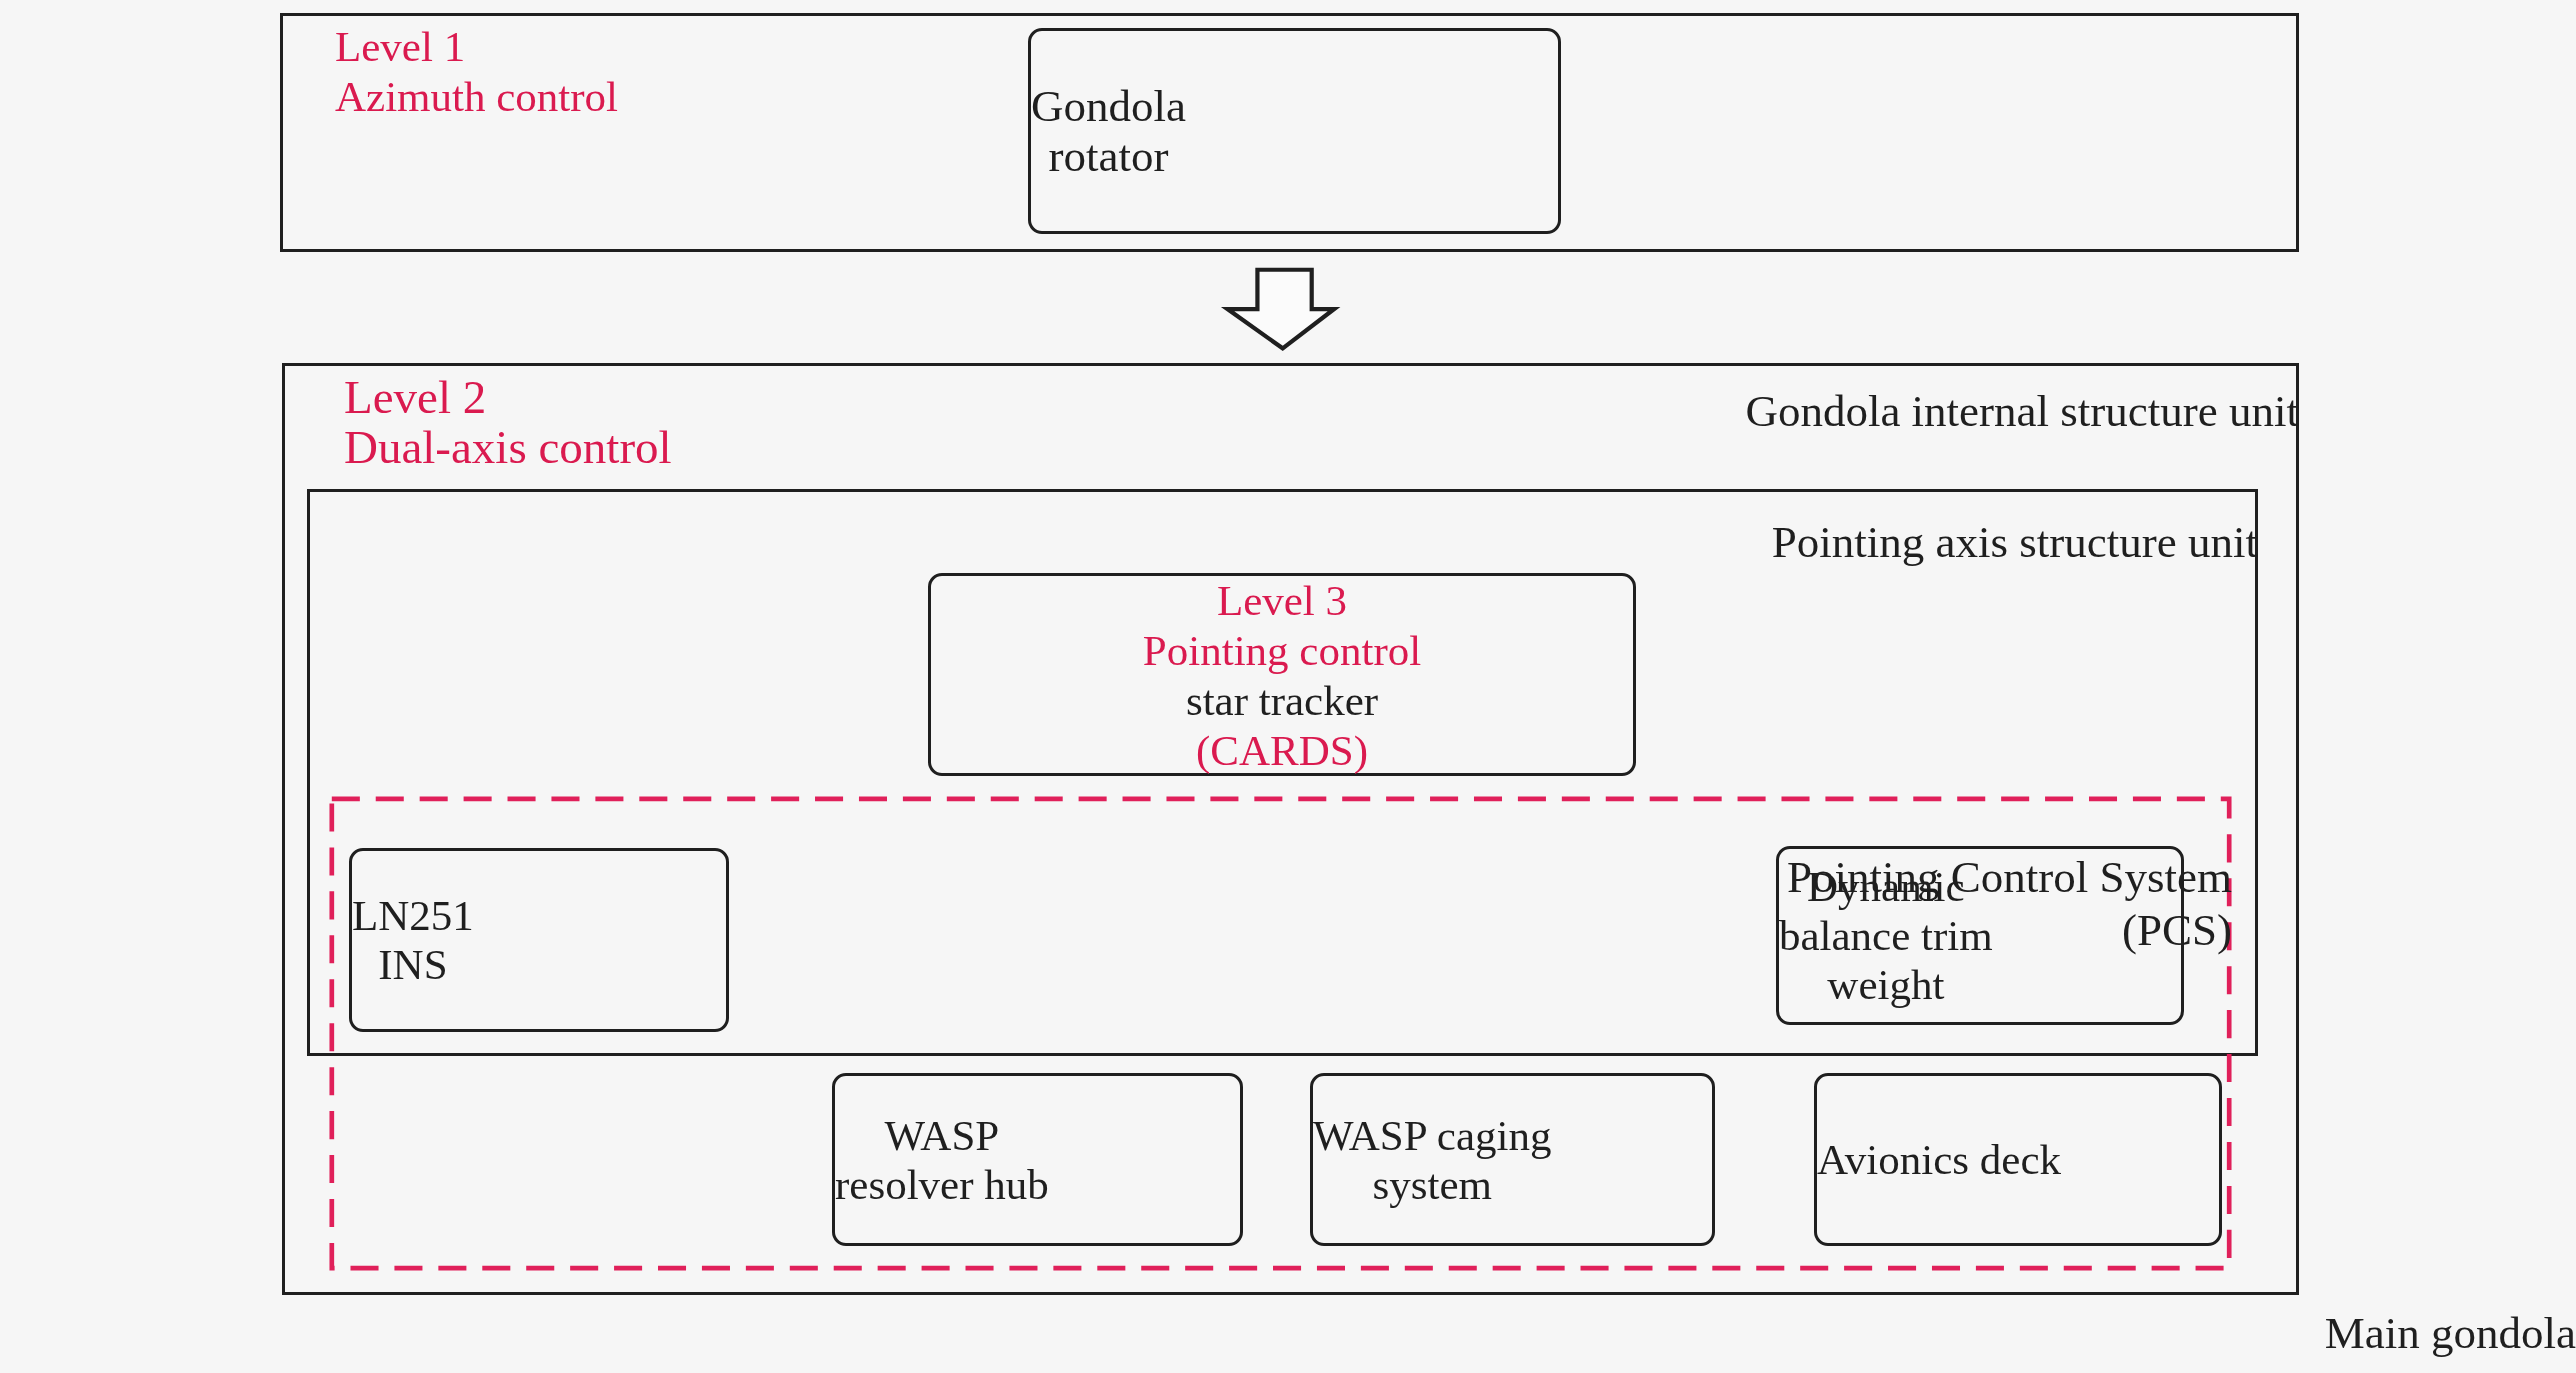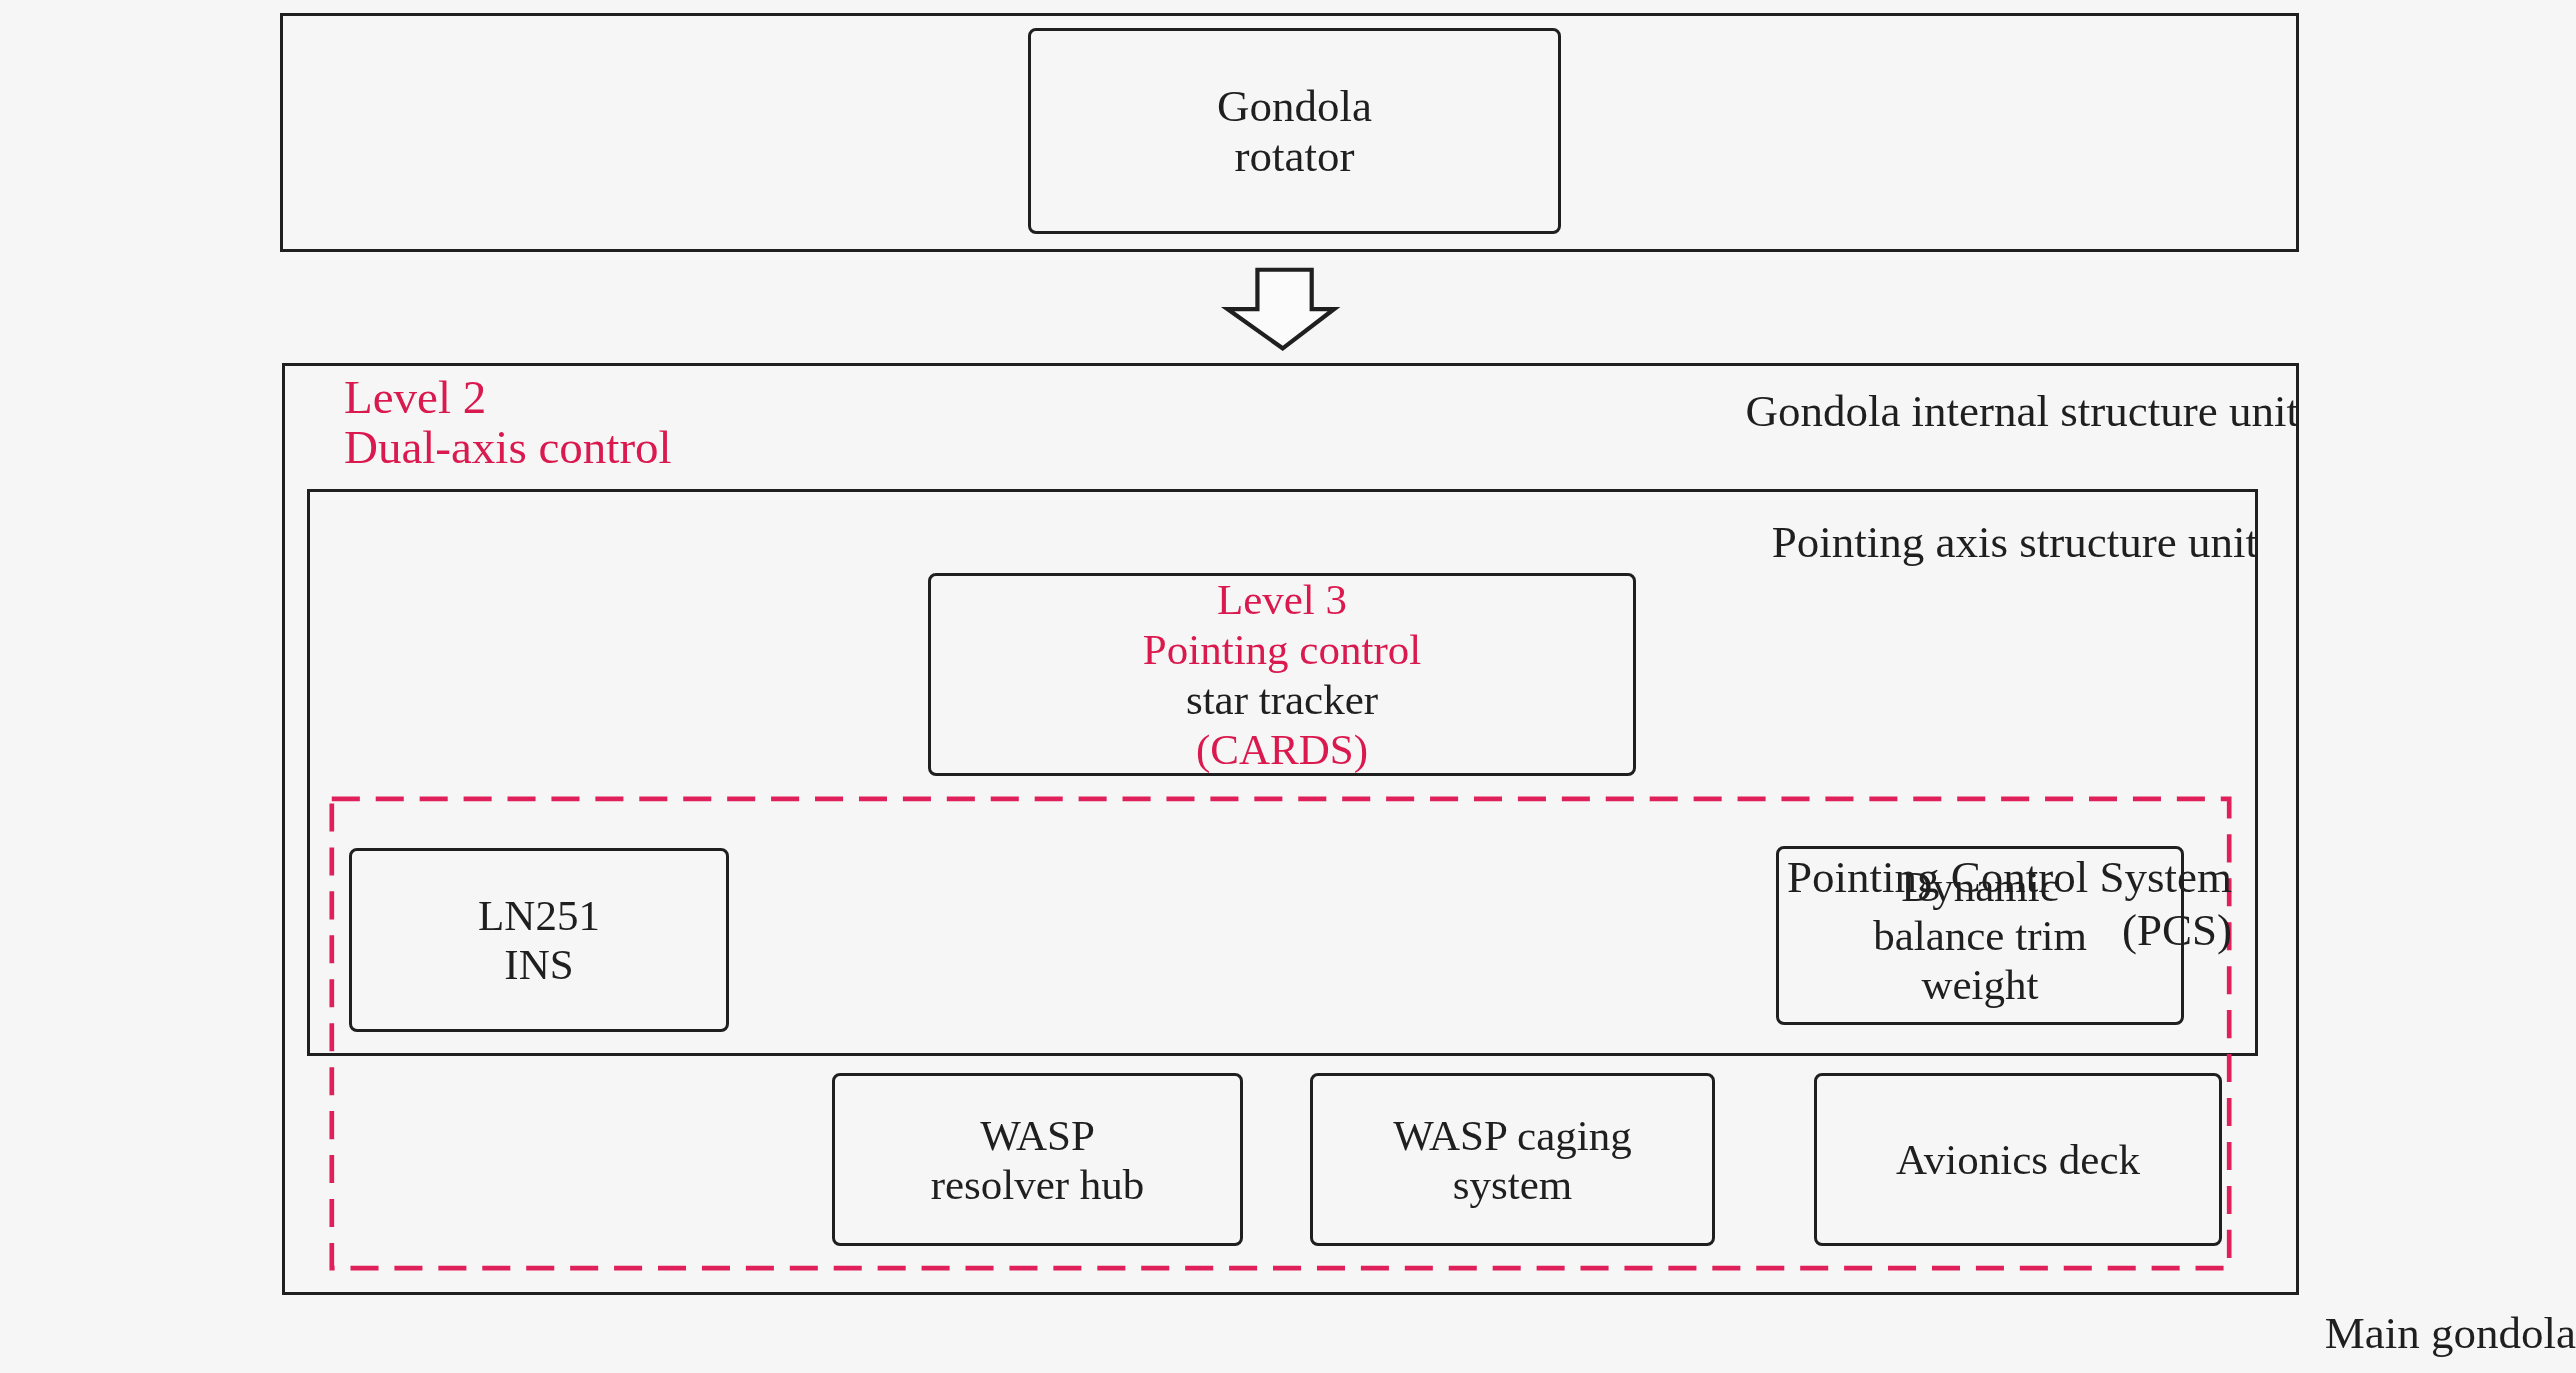--- a/index.html
+++ b/index.html
@@ -10,21 +10,21 @@
   }
   *{box-sizing:border-box;margin:0;padding:0;}
   body{margin:0;background:var(--background);}
   .canvas{
     position:relative;width:2576px;height:1374px;overflow:hidden;
     background:var(--background);
     font-family:"Liberation Serif","DejaVu Serif",serif;
     color:var(--line-black);
   }
   .box{position:absolute;border:3.7px solid var(--line-black);background:transparent;}
-  .rounded{border-radius:8px;display:flex;align-items:center;justify-content:center;text-align:center;}
+  .rounded{border-radius:14px;display:flex;align-items:center;justify-content:flex-start;text-align:center;}
   .ml{white-space:pre-line;}
   .red{color:var(--accent-red);}
   .ctr{position:absolute;text-align:right;}
   
   .lv1-box{left:280px;top:13px;width:2019px;height:239px;}
   .lv1-label{position:absolute;left:335px;top:22.4px;font-size:43px;line-height:50px;}
   .rotator-box{left:1028px;top:28px;width:533px;height:206px;font-size:45px;line-height:50px;}
   
   .arrow{position:absolute;left:1220px;top:265px;width:131px;height:89px;}
   .arrow polygon{fill:#fbfbfb;stroke:var(--line-black);stroke-width:4.5;stroke-linejoin:miter;}
@@ -50,20 +50,22 @@
   .avionics-box{left:1778px;top:1073px;width:408px;height:173px;font-size:43px;line-height:49px;margin-left:36px;}
   
   .main-label{left:0;top:1307px;width:2576px;font-size:45px;}
 </style>
 </head>
 <body>
 
 <div class="canvas">
 
   <div class="box lv1-box"></div>
+  <div class="lv1-label red ml">Level 1
+Azimuth control</div>
   <div class="box rounded rotator-box">
     <span class="ml">Gondola
 rotator</span>
   </div>
 
   <svg class="arrow" viewBox="0 0 140 95" aria-hidden="true">
     <polygon points="40,5 98,5 98,47 122,47 67,89 8,47 40,47"></polygon>
   </svg>
 
   <div class="box lv2-box"></div>

